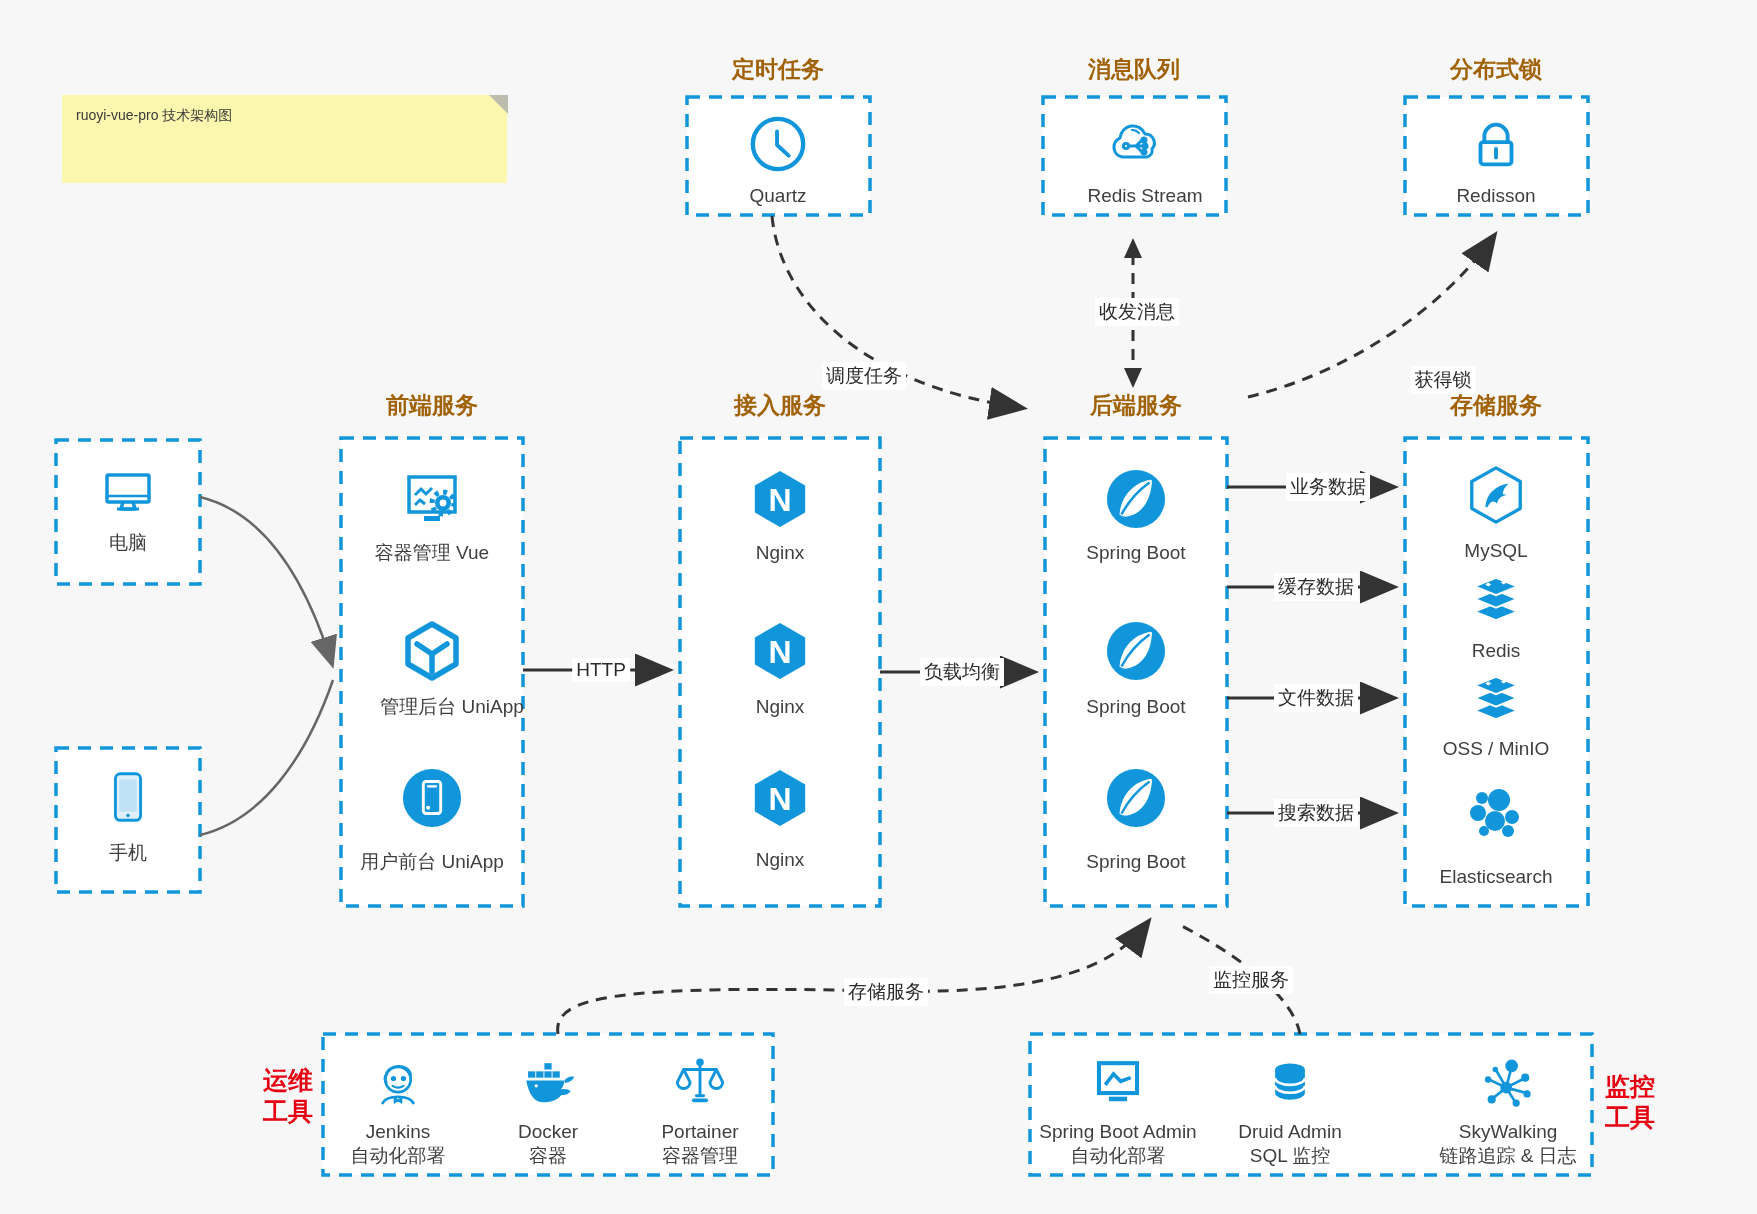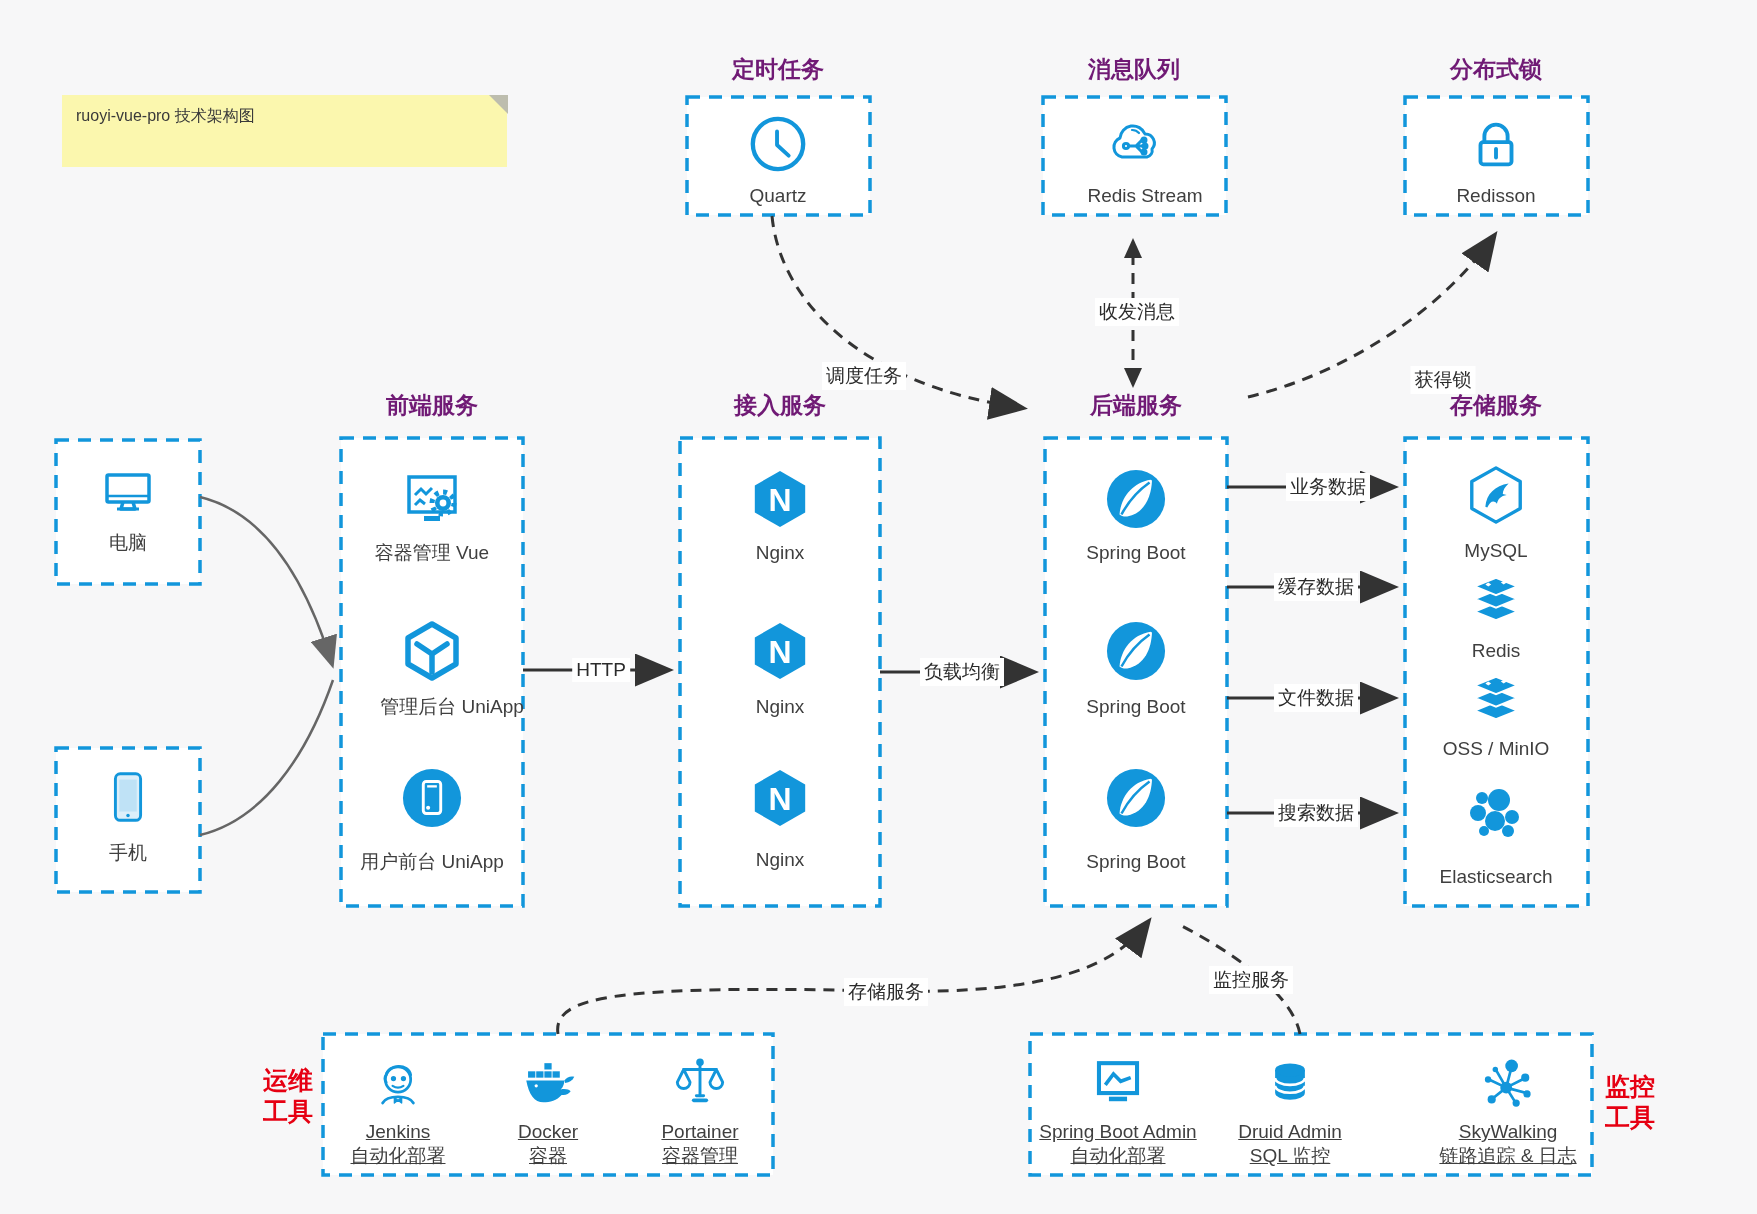--- a/index.html
+++ b/index.html
@@ -1,29 +1,29 @@
 <!DOCTYPE html>
 <html><head>
 <meta charset="utf-8">
 <style>
   html,body{margin:0;padding:0;background:#f7f7f8;}
   #canvas{position:relative;width:1757px;height:1214px;background:#f7f7f8;overflow:hidden;
           font-family:"Liberation Sans","DejaVu Sans",sans-serif;}
   #wires{position:absolute;left:0;top:0;z-index:1;}
   .abs{position:absolute;transform:translate(-50%,-50%);z-index:2;}
-  .title{color:#701a75;font-weight:bold;font-size:23px;white-space:nowrap;}
+  .title{color:#a16207;font-weight:bold;font-size:23px;white-space:nowrap;}
   .ilabel{color:#3f3f3f;font-size:19px;white-space:nowrap;text-align:center;}
   .elabel{color:#2b2b2b;font-size:19px;white-space:nowrap;background:#fff;padding:1px 4px;z-index:3;}
   .side{color:#e60012;font-weight:bold;font-size:25px;line-height:31px;text-align:center;white-space:pre-line;}
   .icon{z-index:2;}
-  #note{position:absolute;left:62px;top:95px;width:445px;height:72px;background:#fbf7ae;z-index:2;
-        color:#3a3a3a;font-size:16px;line-height:31px;padding:5px 0 0 14px;box-sizing:border-box;}
+  #note{position:absolute;left:62px;top:95px;width:445px;height:88px;background:#fbf7ae;z-index:2;
+        color:#3a3a3a;font-size:14px;line-height:31px;padding:5px 0 0 14px;box-sizing:border-box;}
   #note-fold{position:absolute;left:489px;top:95px;width:0;height:0;z-index:3;
         border-left:19px solid transparent;border-top:19px solid #bdbdae;}
-  .two{line-height:24px;text-decoration:underline;}
+  .two{line-height:24px;}
 </style>
 </head>
 <body>
 
 <div id="canvas">
 
   <svg id="wires" width="1757" height="1214" viewBox="0 0 1757 1214">
     <defs>
       <marker id="mb" orient="auto" markerWidth="13" markerHeight="11" refX="11" refY="5.5">
         <path d="M0,0 L13,5.5 L0,11 Z" fill="#333"></path>

